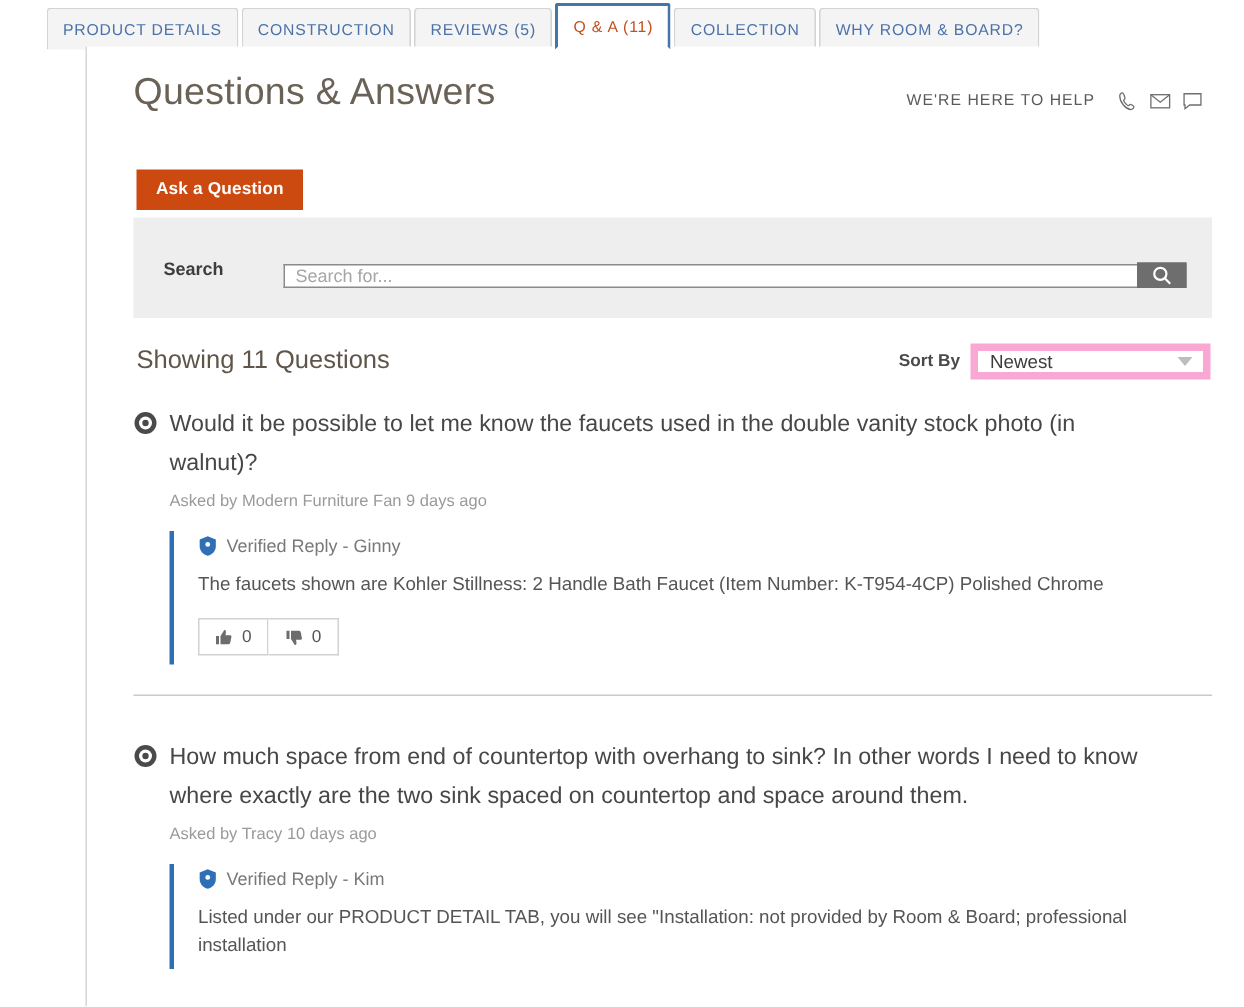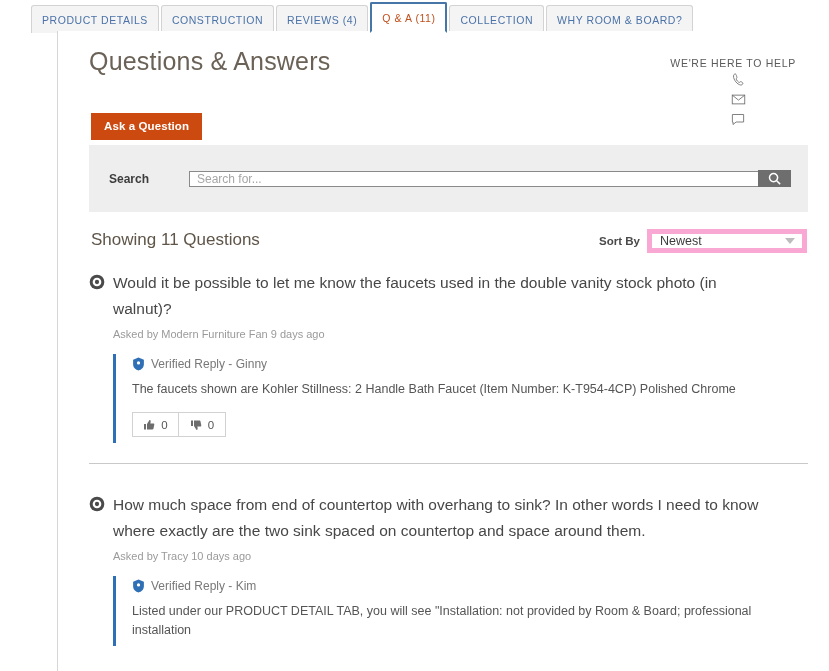--- a/index.html
+++ b/index.html
@@ -95,21 +95,20 @@
     font-weight: 400;
     letter-spacing: 0.2px;
     white-space: nowrap;
   }
   .help-block {
     position: absolute;
     right: 2px;
     top: 26px;
     display: flex;
     align-items: center;
-    flex-direction: column;
   }
   .help-text {
     font-size: 10.5px;
     letter-spacing: 0.7px;
     color: #5a5a5a;
     margin-right: 10px;
     white-space: nowrap;
   }
   .help-icon {
     width: 22px;
@@ -147,21 +146,21 @@
     box-sizing: border-box;
   }
   .search-label {
     font-size: 12px;
     font-weight: bold;
     color: #3d3d3d;
     width: 80px;
   }
   .search-wrap {
     display: flex;
-    align-items: center;
+    align-items: flex-end;
     width: 602px;
     height: 27px;
   }
   .search-input {
     flex: 1;
     border: 1px solid #8a8a8a;
     border-right: none;
     background: #ffffff;
     font-size: 12px;
     padding: 0 7px;
@@ -310,21 +309,21 @@
 <div class="page">
 
   <div class="tabbar">
     <div class="tab first">
         <span>PRODUCT DETAILS</span>
       </div>
     <div class="tab">
         <span>CONSTRUCTION</span>
       </div>
     <div class="tab">
-        <span>REVIEWS (4)</span>
+        <span>REVIEWS (5)</span>
       </div>
     <div class="tab active">
         <span>Q &amp; A (11)</span>
       </div>
     <div class="tab">
         <span>COLLECTION</span>
       </div>
     <div class="tab">
         <span>WHY ROOM &amp; BOARD?</span>
       </div>

